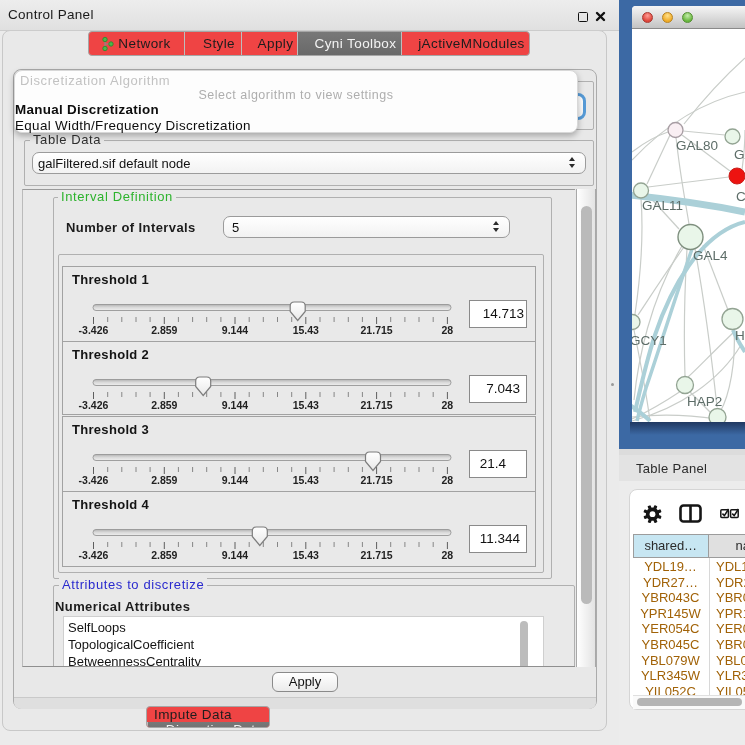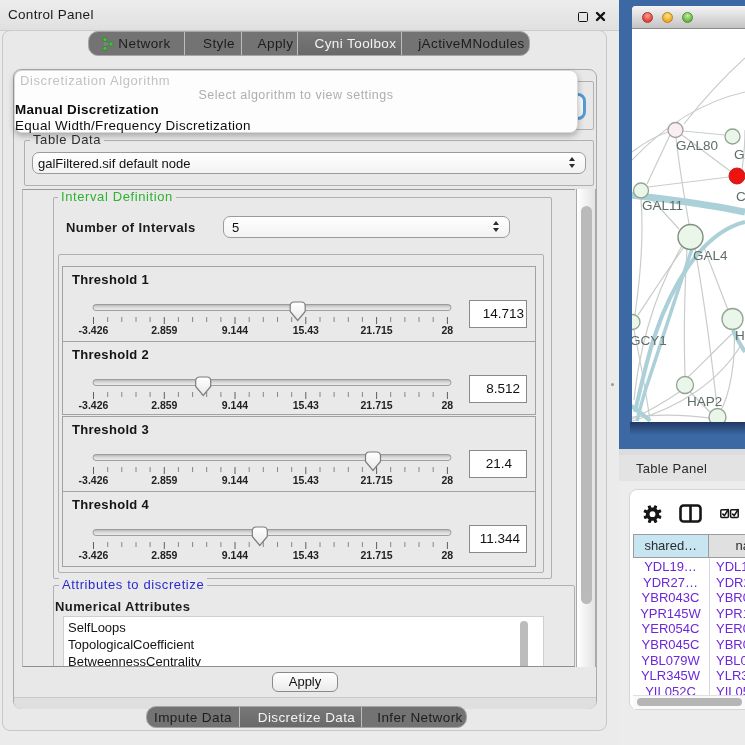--- a/index.html
+++ b/index.html
@@ -5,28 +5,28 @@
 .a{position:absolute;}
 .b{font-weight:bold;}
 .grp{position:absolute;border:1px solid #b0b0b0;border-radius:2px;}
 .gt{position:absolute;font-size:13px;letter-spacing:0.6px;color:#2f2f2f;background:#e9e9e9;padding:0 3px;line-height:14px;}
 .combo{position:absolute;border:1px solid #9b9b9b;border-radius:7px;
  background:linear-gradient(#ffffff,#f2f2f2);font-size:13px;color:#111;box-sizing:border-box;}
 .ctext{position:absolute;left:12px;top:3px;}
 .spin{position:absolute;right:10px;top:50%;margin-top:-6px;width:6px;height:12px;}
 .spu{width:0;height:0;border-left:3px solid transparent;border-right:3px solid transparent;border-bottom:4.5px solid #2b2b2b;}
 .spd{width:0;height:0;border-left:3px solid transparent;border-right:3px solid transparent;border-top:4.5px solid #2b2b2b;margin-top:2.5px;}
-.seg{position:absolute;display:flex;background:#737373;border:1px solid #a6a6a6;border-radius:10px;overflow:hidden;box-sizing:border-box;}
+.seg{position:absolute;display:flex;background:#ef4444;border:1px solid #a6a6a6;border-radius:4px;overflow:hidden;box-sizing:border-box;}
 .sg{display:flex;align-items:center;justify-content:center;font-size:13.5px;letter-spacing:0.4px;color:#1d1d1d;box-sizing:border-box;}
 .sg+.sg{border-left:1px solid #bdbdbd;padding-left:12px;}
 .sgsel{background:linear-gradient(#787878,#696969);color:#f3f3f3;}
 .thp{position:absolute;border:1px solid #a2a2a2;background:#e9e9e9;box-sizing:border-box;}
 .vbox{position:absolute;border:1.5px solid #8a8a8a;background:#fff;font-size:13.5px;color:#111;
  text-align:right;box-sizing:border-box;}
-.row{position:absolute;font-size:13px;color:#6d28d9;white-space:nowrap;}
+.row{position:absolute;font-size:13px;color:#a16207;white-space:nowrap;}
 </style></head><body>
 <div class="a" style="left:0;top:0;width:745px;height:745px;background:#ebebeb;"></div>
 <div class="a" style="left:2px;top:30px;width:605px;height:701px;background:#e9e9e9;border:1px solid #c8c8c8;border-radius:8px;box-sizing:border-box;"></div>
 <div class="a" style="left:0;top:0;width:619px;height:30px;background:linear-gradient(#ededed,#e0e0e0);border-bottom:1px solid #cccccc;"></div>
 <div class="a" style="left:8px;top:7px;font-size:13.5px;letter-spacing:0.3px;color:#1a1a1a;">Control Panel</div>
 <div class="a" style="left:578px;top:11.5px;width:8px;height:8px;border:1.8px solid #111;border-radius:1.5px;"></div>
 <svg class="a" style="left:595px;top:11px;" width="11" height="11">
     <path d="M2,2 L9,9 M9,2 L2,9" stroke="#111" stroke-width="2.4" stroke-linecap="round"></path>
   </svg>
 <div class="seg" style="left:88px;top:31px;height:25px;">
@@ -170,21 +170,21 @@
         <text x="30.5" y="66.5" font-size="10.5" font-weight="bold" fill="#222" text-anchor="middle" font-family="Liberation Sans">-3.426</text>
         <text x="101.3" y="66.5" font-size="10.5" font-weight="bold" fill="#222" text-anchor="middle" font-family="Liberation Sans">2.859</text>
         <text x="172.0" y="66.5" font-size="10.5" font-weight="bold" fill="#222" text-anchor="middle" font-family="Liberation Sans">9.144</text>
         <text x="242.8" y="66.5" font-size="10.5" font-weight="bold" fill="#222" text-anchor="middle" font-family="Liberation Sans">15.43</text>
         <text x="313.6" y="66.5" font-size="10.5" font-weight="bold" fill="#222" text-anchor="middle" font-family="Liberation Sans">21.715</text>
         <text x="384.3" y="66.5" font-size="10.5" font-weight="bold" fill="#222" text-anchor="middle" font-family="Liberation Sans">28</text>
         <g transform="translate(131.7,34)">
           <path d="M1,5 Q1,1 5,1 L12,1 Q16,1 16,5 L16,10.5 L8.5,19.5 L1,10.5 Z" fill="url(#th1)" stroke="#7d7d7d" stroke-width="1.2"></path>
         </g>
       </svg>
-<div class="vbox" style="left:406px;top:33px;width:58px;height:28px;line-height:25px;padding-right:6px;">8.512</div>
+<div class="vbox" style="left:406px;top:33px;width:58px;height:28px;line-height:25px;padding-right:6px;">7.043</div>
 </div>
 <div class="thp" style="left:39px;top:226.0px;width:474px;height:76px;">
 <div class="a b" style="left:9px;top:5px;font-size:13px;letter-spacing:0.3px;color:#141414;">Threshold 3</div>
 <svg class="a" style="left:0;top:0;" width="474" height="76">
         <defs>
           <linearGradient id="tg2" x1="0" y1="0" x2="0" y2="1">
             <stop offset="0" stop-color="#b2b2b2"></stop>
             <stop offset="0.45" stop-color="#d8d8d8"></stop>
             <stop offset="1" stop-color="#efefef"></stop>
           </linearGradient>
@@ -223,21 +223,21 @@
         <text x="30.5" y="66.5" font-size="10.5" font-weight="bold" fill="#222" text-anchor="middle" font-family="Liberation Sans">-3.426</text>
         <text x="101.3" y="66.5" font-size="10.5" font-weight="bold" fill="#222" text-anchor="middle" font-family="Liberation Sans">2.859</text>
         <text x="172.0" y="66.5" font-size="10.5" font-weight="bold" fill="#222" text-anchor="middle" font-family="Liberation Sans">9.144</text>
         <text x="242.8" y="66.5" font-size="10.5" font-weight="bold" fill="#222" text-anchor="middle" font-family="Liberation Sans">15.43</text>
         <text x="313.6" y="66.5" font-size="10.5" font-weight="bold" fill="#222" text-anchor="middle" font-family="Liberation Sans">21.715</text>
         <text x="384.3" y="66.5" font-size="10.5" font-weight="bold" fill="#222" text-anchor="middle" font-family="Liberation Sans">28</text>
         <g transform="translate(301.5,34)">
           <path d="M1,5 Q1,1 5,1 L12,1 Q16,1 16,5 L16,10.5 L8.5,19.5 L1,10.5 Z" fill="url(#th2)" stroke="#7d7d7d" stroke-width="1.2"></path>
         </g>
       </svg>
-<div class="vbox" style="left:406px;top:33px;width:58px;height:28px;line-height:25px;padding-right:14px;">21.4</div>
+<div class="vbox" style="left:406px;top:33px;width:58px;height:28px;line-height:25px;padding-right:20px;">21.4</div>
 </div>
 <div class="thp" style="left:39px;top:301.0px;width:474px;height:76px;">
 <div class="a b" style="left:9px;top:5px;font-size:13px;letter-spacing:0.3px;color:#141414;">Threshold 4</div>
 <svg class="a" style="left:0;top:0;" width="474" height="76">
         <defs>
           <linearGradient id="tg3" x1="0" y1="0" x2="0" y2="1">
             <stop offset="0" stop-color="#b2b2b2"></stop>
             <stop offset="0.45" stop-color="#d8d8d8"></stop>
             <stop offset="1" stop-color="#efefef"></stop>
           </linearGradient>
@@ -290,21 +290,21 @@
 <div class="a b" style="left:32px;top:409px;font-size:13px;letter-spacing:0.4px;color:#1c1c1c;">Numerical Attributes</div>
 <div class="a" style="left:40px;top:426px;width:479px;height:60px;background:#fff;border:1px solid #cfcfcf;"></div>
 <div class="a" style="left:45px;top:430px;font-size:13px;color:#141414;">SelfLoops</div>
 <div class="a" style="left:45px;top:447px;font-size:13px;color:#141414;">TopologicalCoefficient</div>
 <div class="a" style="left:45px;top:464px;font-size:13px;color:#141414;">BetweennessCentrality</div>
 <div class="a" style="left:497px;top:431px;width:8px;height:55px;background:#bcbcbc;border-radius:4px;"></div>
 </div>
 <div class="a" style="left:576px;top:189px;width:20px;height:478px;background:linear-gradient(90deg,#ffffff,#e3e3e3);border-left:1px solid #a8a8a8;border-right:1px solid #a8a8a8;box-sizing:border-box;"></div>
 <div class="a" style="left:581px;top:206px;width:11px;height:398px;background:#bababa;border-radius:5.5px;"></div>
 <div class="a" style="left:272px;top:672px;width:66px;height:20px;border:1.5px solid #8a8a8a;border-radius:6px;background:linear-gradient(#ffffff,#ebebeb);box-sizing:border-box;text-align:center;font-size:13px;color:#111;line-height:17px;">Apply</div>
-<div class="seg" style="left:146px;top:706px;height:22px;z-index:20;">
+<div class="seg" style="left:146px;top:706px;height:22px;z-index:20;flex-direction:column;">
 <div class="sg" style="width:92px;">Impute Data</div>
 <div class="sg sgsel" style="width:122px;">Discretize Data</div>
 <div class="sg" style="width:105px;">Infer Network</div>
 </div>
 <div class="a" style="left:611px;top:383px;width:3px;height:3px;background:#9a9a9a;border-radius:50%;"></div>
 <div class="a" style="left:619px;top:0;width:126px;height:449px;background:#3c69a4;"></div>
 <div class="a" style="left:630px;top:422px;width:115px;height:13px;background:linear-gradient(rgba(10,16,42,0.55), rgba(10,16,42,0));"></div>
 <div class="a" style="left:632px;top:6px;width:113px;height:416px;background:#fff;border-radius:4px 0 0 0;"></div>
 <div class="a" style="left:632px;top:6px;width:113px;height:23px;background:linear-gradient(#f5f5f5,#c3c3c3);border-bottom:1px solid #8a8a8a;border-radius:4px 0 0 0;box-sizing:border-box;"></div>
 <div class="a" style="left:642.0px;top:11.5px;width:11px;height:11px;border-radius:50%;background:radial-gradient(circle at 50% 30%, #ff9d96, #dd4338 70%);border:0.8px solid #a83730;box-sizing:border-box;"></div>

